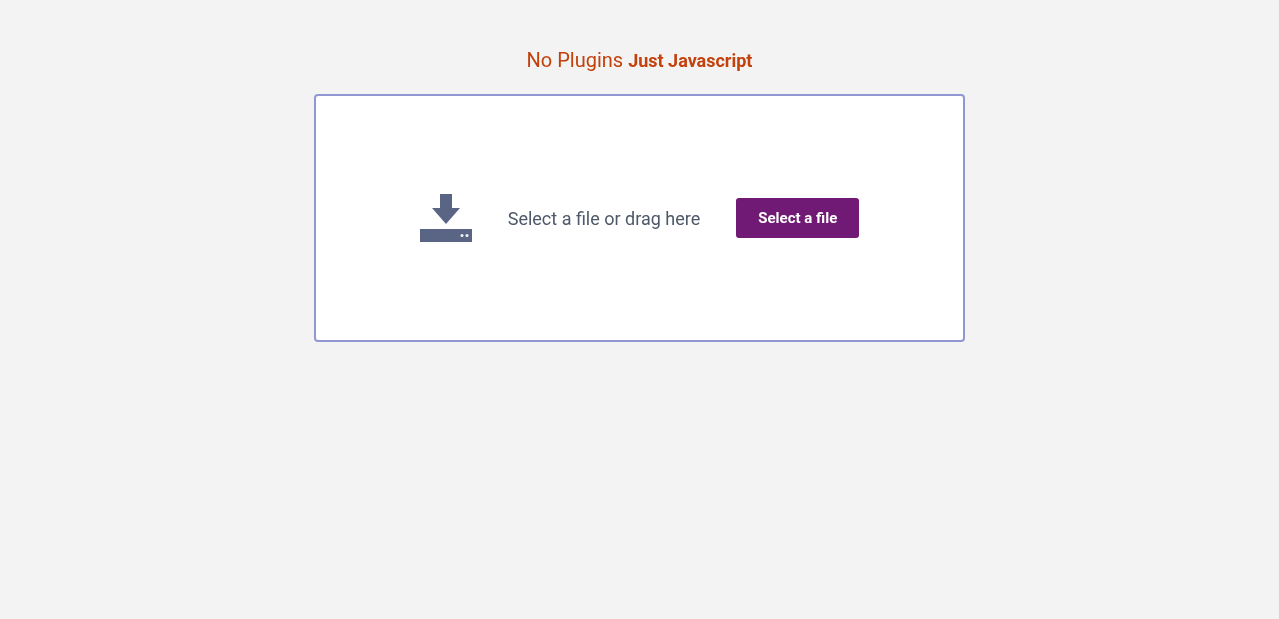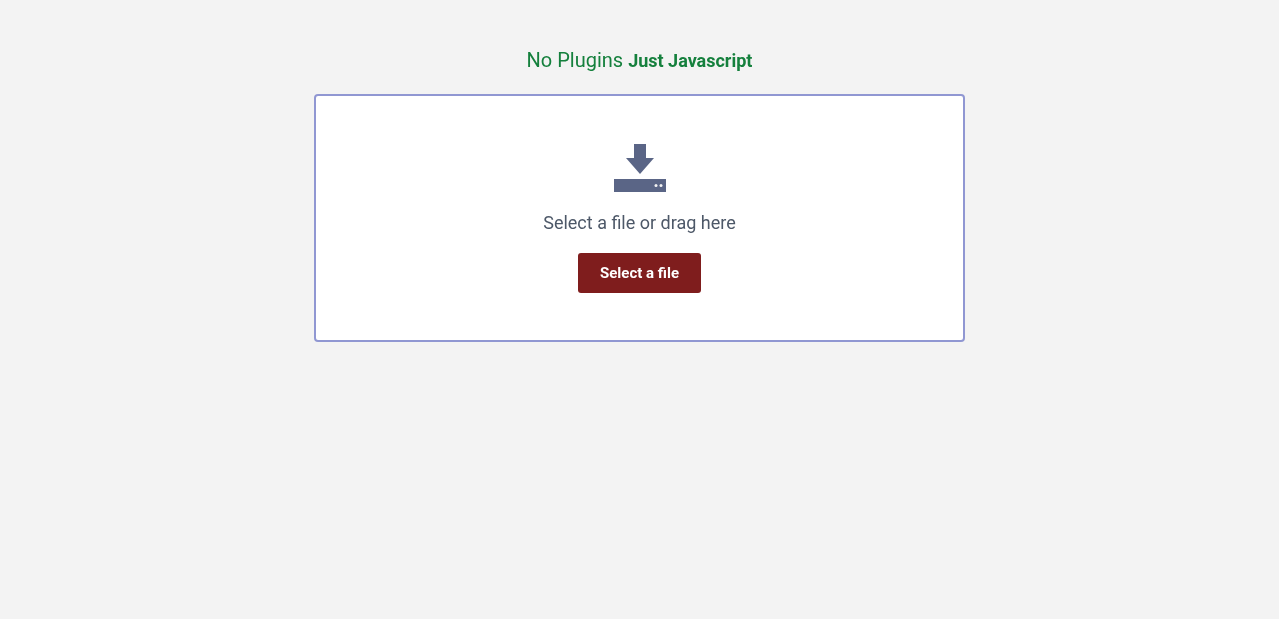--- a/index.html
+++ b/index.html
@@ -21,60 +21,60 @@
       align-items: center;
       padding-top: 48px;
     }
     .page-title {
       color: #4f56bd;
       font-size: 32px;
       font-weight: 700;
       margin-bottom: 14px;
     }
     .subtitle {
-      color: #15803d;
+      color: #c2410c;
       font-size: 20px;
       font-weight: 400;
       margin-bottom: 22px;
     }
     .subtitle .bold {
       font-weight: 700;
       font-size: 18px;
     }
     .upload-box {
       width: 651px;
       height: 248px;
       background: #ffffff;
       border: 2px solid #9097d2;
       border-radius: 4px;
       display: flex;
-      flex-direction: column;
+      flex-direction: row;
       align-items: center;
       justify-content: center;
-      gap: 20px;
+      gap: 36px;
     }
     .upload-icon {
       width: 52px;
       height: 48px;
       display: flex;
       align-items: center;
       justify-content: center;
     }
     .upload-icon svg {
       width: 52px;
       height: 48px;
       fill: #5a6586;
     }
     .instruction-text {
       color: #4d5868;
       font-size: 18px;
       font-weight: 400;
     }
     .select-button {
-      background: #7f1d1d;
+      background: #701a75;
       color: #ffffff;
       border: none;
       padding: 11px 22px;
       font-size: 15px;
       font-weight: 700;
       border-radius: 3px;
       cursor: pointer;
       font-family: inherit;
     }
   </style>

